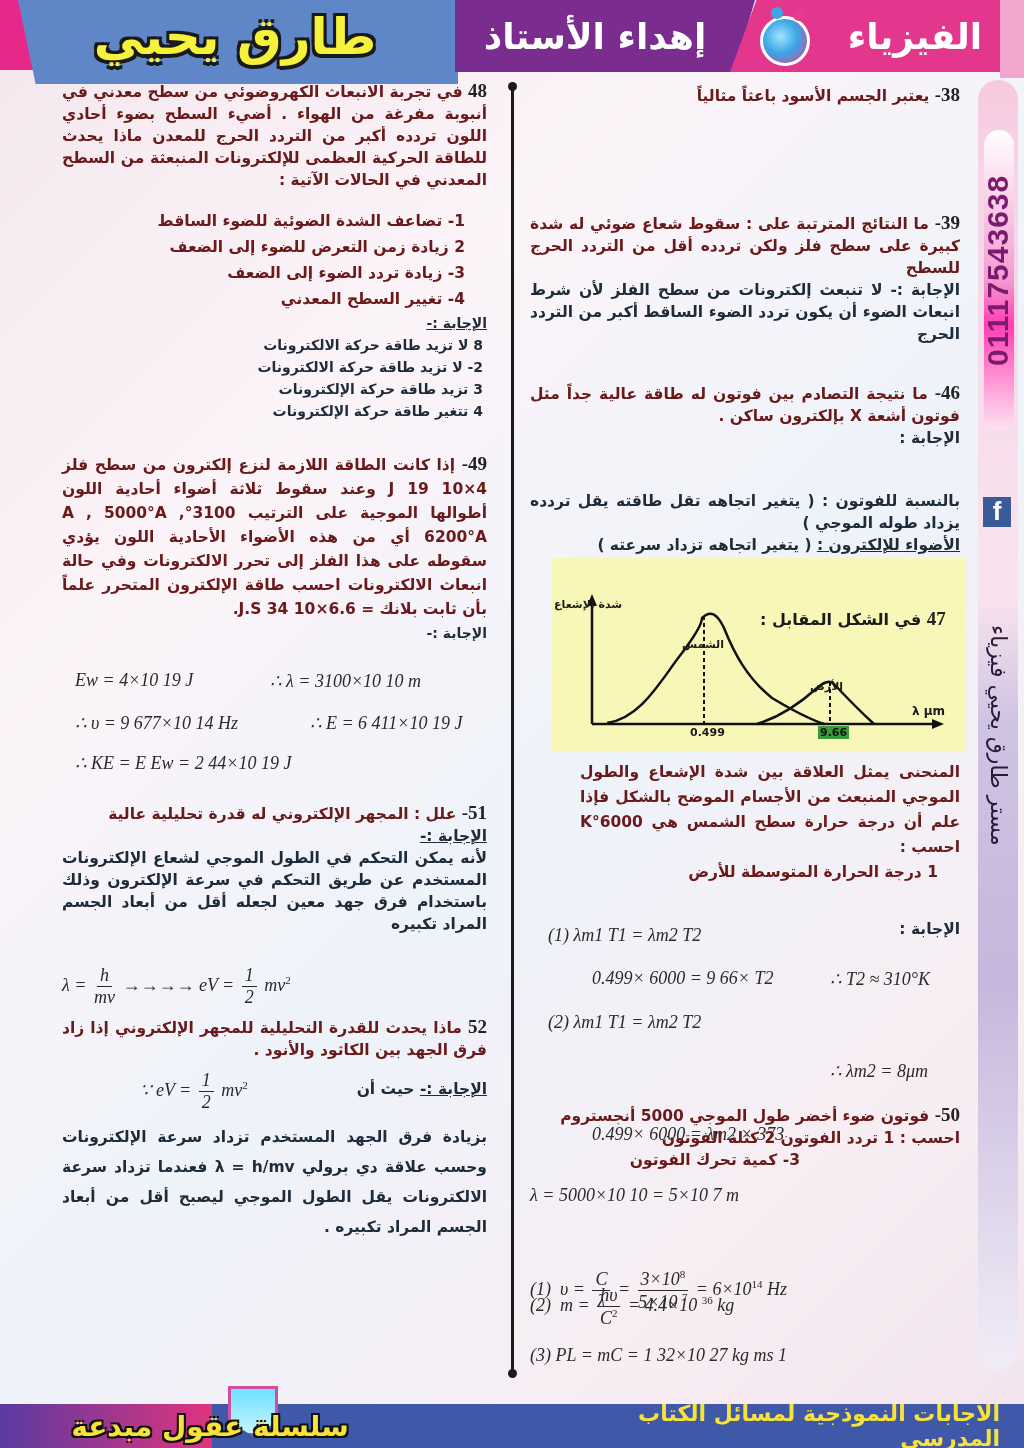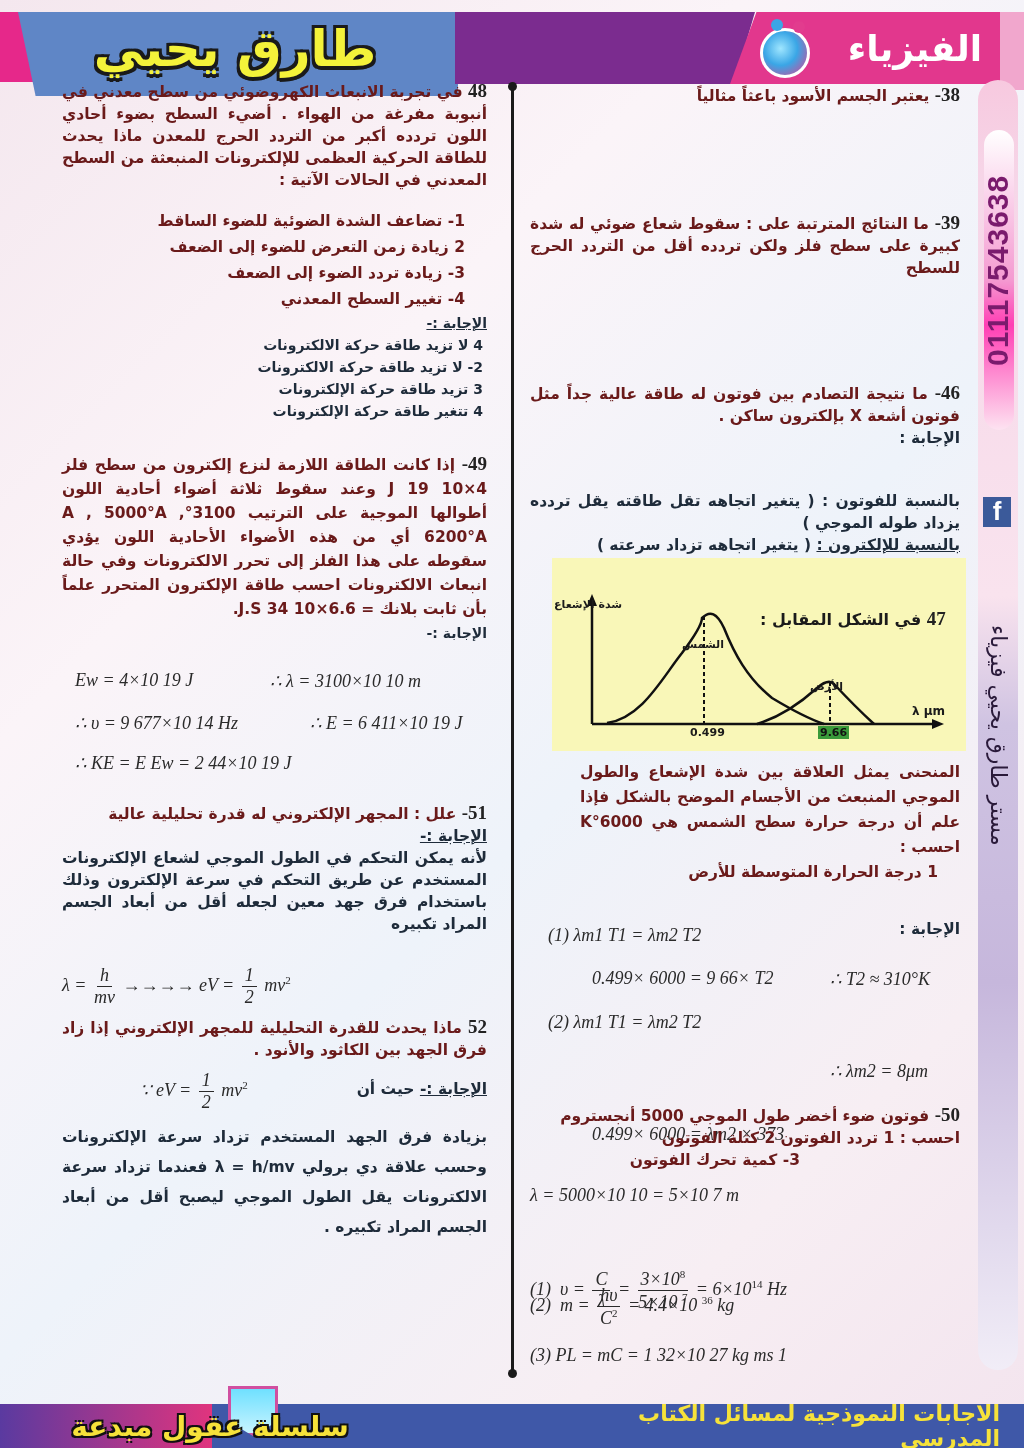--- a/index.html
+++ b/index.html
@@ -4,21 +4,21 @@
 <style>
   * { box-sizing: border-box; margin: 0; padding: 0; }
   html, body { width: 1024px; height: 1448px; overflow: hidden; }
   body {
     position: relative;
     font-family: "DejaVu Sans", sans-serif;
     background: linear-gradient(135deg, #f4e7ee 0%, #fbf4f8 30%, #eef3fa 55%, #f7eef3 80%, #f3e4ee 100%);
     color: #1b1b1b;
   }
   
-  .header { position: absolute; left: 0; top: 12px; width: 848px; height: 78px; }
+  .header { position: absolute; left: 0; top: 0; width: 848px; height: 78px; }
   .hdr-pink-left { position: absolute; left: 0; top: 0; width: 40px; height: 70px; background: #e6288a; }
   .hdr-blue { position: absolute; left: 18px; top: 0; width: 440px; height: 84px; background: #5f86c6; clip-path: polygon(0 0, 100% 0, 100% 100%, 4% 100%); }
   .hdr-purple { position: absolute; left: 455px; top: 0; width: 300px; height: 72px; background: #7b2c8f; clip-path: polygon(0 0, 100% 0, 93% 100%, 0 100%); }
   .hdr-pink { position: absolute; left: 730px; top: 0; width: 294px; height: 72px; background: #e2378d; clip-path: polygon(9% 0, 100% 0, 100% 100%, 0 100%); }
   .hdr-name { position: absolute; left: 40px; top: 2px; width: 390px; height: 70px; display: flex; align-items: center; justify-content: center;
     font-family: "DejaVu Sans", sans-serif; font-weight: bold; font-size: 50px; color: #f4f23a;
     text-shadow: -3px -3px 0 #1a1a1a, 3px -3px 0 #1a1a1a, -3px 3px 0 #1a1a1a, 3px 3px 0 #1a1a1a, 0 4px 0 #1a1a1a; direction: rtl; }
   .hdr-gift { position: absolute; left: 470px; top: 6px; width: 250px; height: 60px; display: flex; align-items: center; justify-content: center;
     font-weight: bold; font-size: 36px; color: #ffffff; direction: rtl; }
   .hdr-subject { position: absolute; left: 840px; top: 6px; width: 150px; height: 60px; display: flex; align-items: center; justify-content: center;
@@ -75,20 +75,21 @@
 </head>
 <body>
 
 <div class="header">
   <div class="hdr-pink-left"></div>
   <div class="hdr-blue"></div>
   <div class="hdr-purple"></div>
   <div class="hdr-pink"></div>
   <div class="hdr-right-strip"></div>
   <div class="hdr-name">طارق يحيي</div>
+  <div class="hdr-gift">إهداء الأستاذ</div>
   <div class="hdr-logo"></div>
   <div class="hdr-subject">الفيزياء</div>
 </div>
 
 <div class="sidebar"></div>
 <div class="side-phone-bg"></div>
 <div class="side-phone">01117543638</div>
 <div class="side-fb">f</div>
 <div class="side-name">مستر طارق يحيي فيزياء</div>
 
@@ -99,21 +100,21 @@
   <span>في تجربة الانبعاث الكهروضوئي من سطح معدني في أنبوبة مفرغة من الهواء . أضيء السطح بضوء أحادي اللون تردده أكبر من التردد الحرج للمعدن ماذا يحدث للطاقة الحركية العظمى للإلكترونات المنبعثة من السطح المعدني في الحالات الآتية :</span>
 </div>
 <div class="block" style="left:150px; top:208px; width:337px; line-height:26px;">
   <span class="item">1- تضاعف الشدة الضوئية للضوء الساقط</span>
   <span class="item">2 زيادة زمن التعرض للضوء إلى الضعف</span>
   <span class="item">3- زيادة تردد الضوء إلى الضعف</span>
   <span class="item">4- تغيير السطح المعدني</span>
 </div>
 <div class="block dark" style="left:250px; top:312px; width:237px; font-size:14px; line-height:22px;">
   <span class="u" style="display:block;">الإجابة :-</span>
-  <span class="item" style="padding-right:4px;">4 لا تزيد طاقة حركة الالكترونات</span>
+  <span class="item" style="padding-right:4px;">8 لا تزيد طاقة حركة الالكترونات</span>
   <span class="item" style="padding-right:4px;">2- لا تزيد طاقة حركة الالكترونات</span>
   <span class="item" style="padding-right:4px;">3 تزيد طاقة حركة الإلكترونات</span>
   <span class="item" style="padding-right:4px;">4 تتغير طاقة حركة الإلكترونات</span>
 </div>
 
 <div class="block" style="left:62px; top:452px; width:425px; line-height:24px;">
   <span class="num">49-</span>
   <span>إذا كانت الطاقة اللازمة لنزع إلكترون من سطح فلز 4×10 19 J وعند سقوط ثلاثة أضواء أحادية اللون أطوالها الموجية على الترتيب 3100°A , 5000°A , 6200°A أي من هذه الأضواء الأحادية اللون يؤدي سقوطه على هذا الفلز إلى تحرر الالكترونات وفي حالة انبعاث الالكترونات احسب طاقة الإلكترون المتحرر علماً بأن ثابت بلانك = 6.6×10 34 J.S.</span>
   <span class="dark" style="display:block; font-size:14px; color:#1e2b3a;">الإجابة :-</span>
 </div>
@@ -155,28 +156,32 @@
 </div>
 <div class="block ans" style="left:62px; top:1122px; width:425px; line-height:30px;">بزيادة فرق الجهد المستخدم تزداد سرعة الإلكترونات وحسب علاقة دي برولي λ = h/mv فعندما تزداد سرعة الالكترونات يقل الطول الموجي ليصبح أقل من أبعاد الجسم المراد تكبيره .</div>
 
 <div class="block" style="left:530px; top:84px; width:430px;">
   <span class="num">38-</span>
   <span>يعتبر الجسم الأسود باعثاً مثالياً</span>
 </div>
 <div class="block" style="left:530px; top:212px; width:430px;">
   <span class="num">39-</span>
   <span>ما النتائج المترتبة على : سقوط شعاع ضوئي له شدة كبيرة على سطح فلز ولكن تردده أقل من التردد الحرج للسطح</span>
+  <span style="display:block;" class="ans">
+    <span>الإجابة :-</span>
+    <span>لا تنبعث إلكترونات من سطح الفلز لأن شرط انبعاث الضوء أن يكون تردد الضوء الساقط أكبر من التردد الحرج</span>
+  </span>
 </div>
 <div class="block" style="left:530px; top:382px; width:430px;">
   <span class="num">46-</span>
   <span>ما نتيجة التصادم بين فوتون له طاقة عالية جداً مثل فوتون أشعة X بإلكترون ساكن .</span>
   <span class="ans" style="display:block;">الإجابة :</span>
   <span class="ans" style="display:block;margin-top:41px;">بالنسبة للفوتون : ( يتغير اتجاهه   تقل طاقته   يقل تردده   يزداد طوله الموجي )</span>
   <span class="ans" style="display:block;">
-    <span class="u">بالنسبة للإلكترون :</span>
+    <span class="u">الأضواء للإلكترون :</span>
     <span>( يتغير اتجاهه   تزداد سرعته )</span>
   </span>
 </div>
 
 <div class="chart-box">
   <svg width="414" height="193" viewBox="0 0 414 193">
     <line x1="40" y1="166" x2="380" y2="166" stroke="#111" stroke-width="2.5"></line>
     <polygon points="380,161 392,166 380,171" fill="#111"></polygon>
     <line x1="40" y1="166" x2="40" y2="46" stroke="#111" stroke-width="2.5"></line>
     <polygon points="35,48 40,36 45,48" fill="#111"></polygon>

